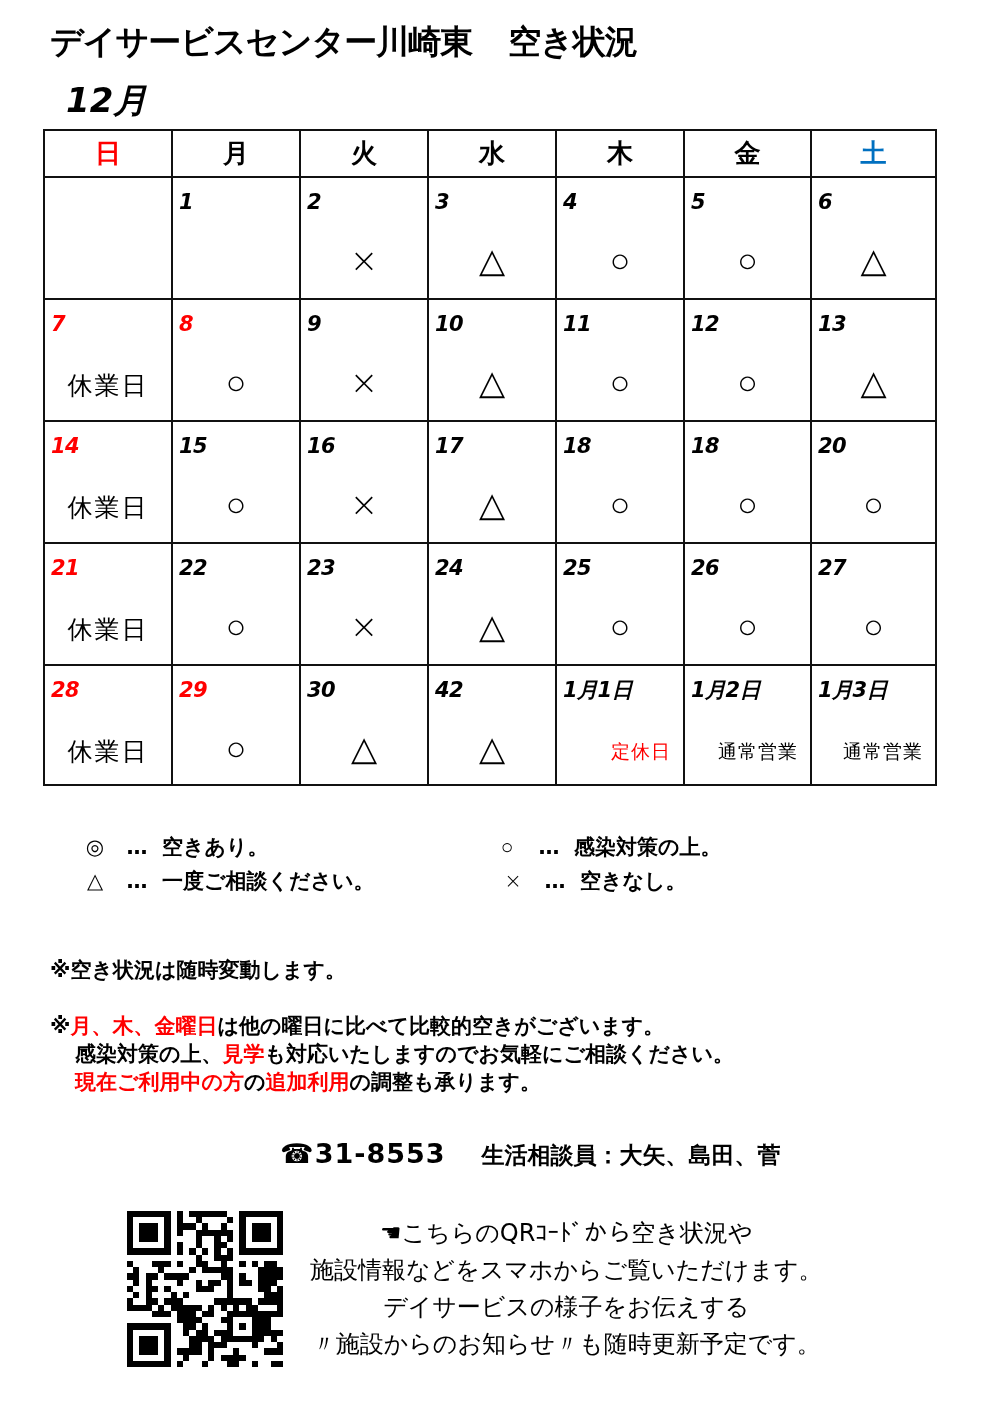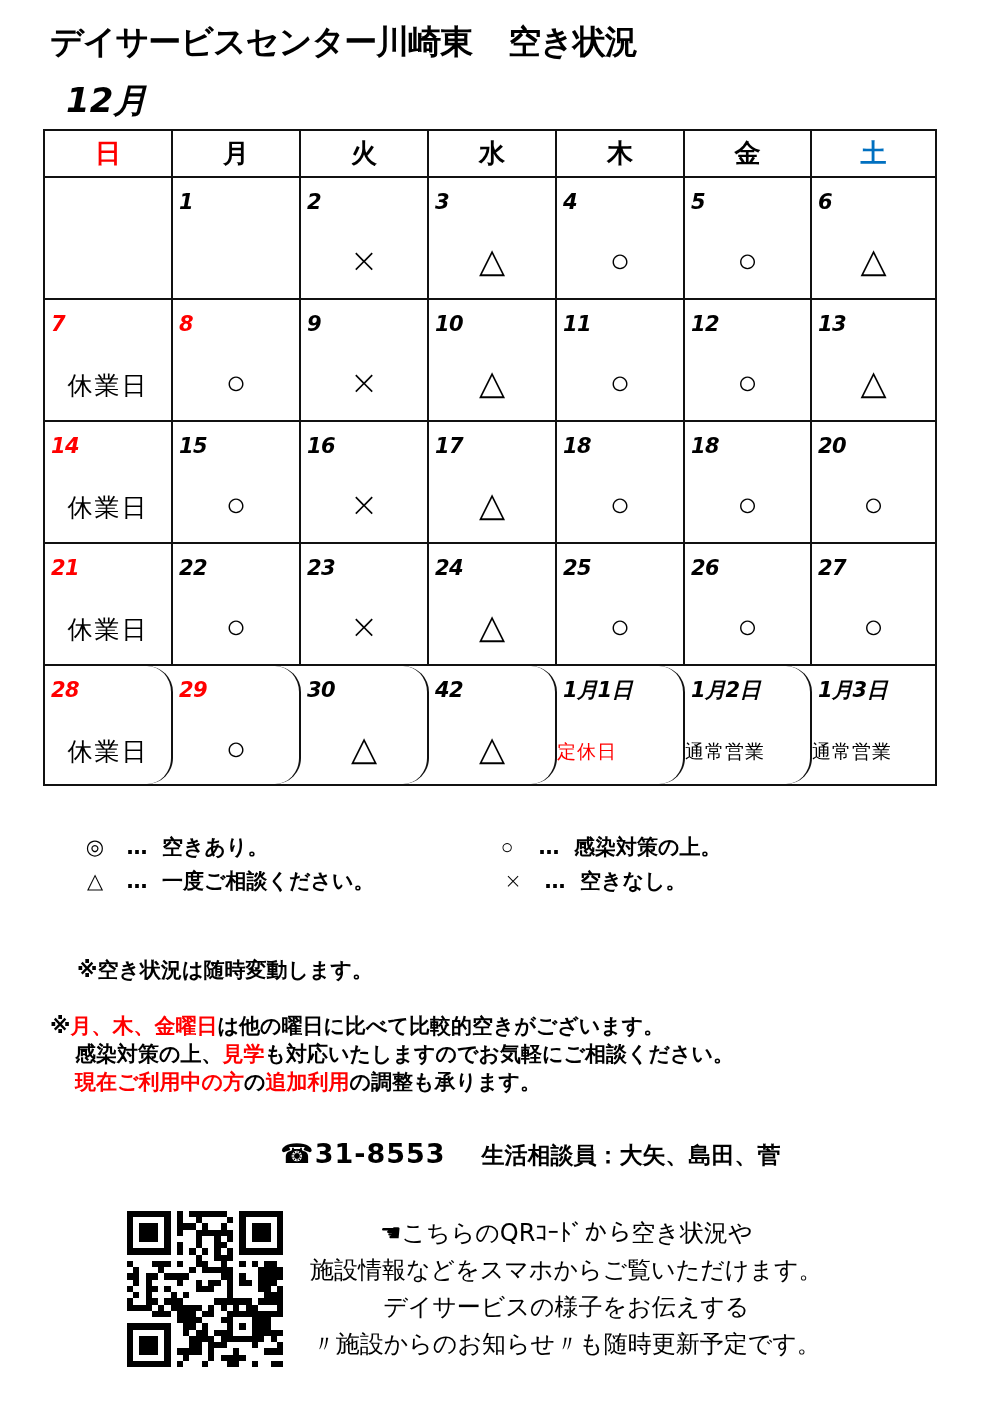--- a/index.html
+++ b/index.html
@@ -28,35 +28,35 @@
       border-right: 2px solid #111; border-bottom: 2px solid #111;
       display: flex; align-items: center; justify-content: center;
       font-size: 26px; font-weight: 900;
     }
     .hcell:nth-child(7) { border-right: none; }
     .cell {
       border-right: 2px solid #111; border-bottom: 2px solid #111;
       position: relative;
     }
     .cell.last-col { border-right: none; }
-    .cell.last-row { border-bottom: none; border-radius: 26px; }
+    .cell.last-row { border-bottom: none; }
     .date {
       position: absolute; left: 6px; top: 12px; font-size: 21px; font-weight: 900;
       font-style: italic; letter-spacing: -0.5px; line-height: 24px; white-space: nowrap;
     }
     .status {
       position: absolute; left: 0; right: 0; top: 62px; text-align: center;
       font-size: 34px; line-height: 40px; font-weight: 300; padding-left: 0;
     }
     .status-text {
       position: absolute; left: 0; right: 0; top: 71px; text-align: center;
       font-size: 25px; line-height: 30px; letter-spacing: 2px; font-family: Liberation Serif, serif;
     }
     .status-small {
-      position: absolute; left: 0; right: 12px; top: 73px; text-align: left;
+      position: absolute; left: 0; right: 12px; top: 73px; text-align: right;
       font-size: 19px; line-height: 24px; letter-spacing: 1px;
     }
     .red { color: #ff0000; }
     
     .legend {
       position: absolute; font-size: 21px; font-weight: 900; line-height: 30px; white-space: nowrap;
     }
     .legend .sym { display: inline-block; width: 34px; text-align: center; font-weight: 300; }
     .legend .dots { display: inline-block; width: 50px; text-align: center; }
     .notes { position: absolute; left: 50px; font-size: 21px; font-weight: 900; line-height: 28px; white-space: nowrap; }
@@ -235,21 +235,21 @@
 <div class="legend" style="left:490px; top:832px;">
   <span class="sym">○</span><span class="dots">…</span><span>感染対策の上。</span>
 </div>
 <div class="legend" style="left:78px; top:866px;">
   <span class="sym">△</span><span class="dots">…</span><span>一度ご相談ください。</span>
 </div>
 <div class="legend" style="left:496px; top:866px;">
   <span class="sym">×</span><span class="dots">…</span><span>空きなし。</span>
 </div>
 
-<div class="notes" style="top:956px;margin-left:27px;">※空き状況は随時変動します。</div>
+<div class="notes" style="top:956px;">※空き状況は随時変動します。</div>
 <div class="notes" id="note2" style="top:1012px;"><span>※</span><div style="display: inline;"><span class="red">月、木、金曜日</span><span>は他の曜日に比べて比較的空きがございます。</span></div><div style="padding-left: 25px;"><span>感染対策の上、</span><span class="red">見学</span><span>も対応いたしますのでお気軽にご相談ください。</span></div><div style="padding-left: 25px;"><span class="red">現在ご利用中の方</span><span>の</span><span class="red">追加利用</span><span>の調整も承ります。</span></div></div>
 
 <div class="contact">
   <span class="phone">☎</span><span class="phone">31-8553</span><span class="gap"></span><span>生活相談員：大矢、島田、菅</span>
 </div>
 
 <svg class="qr" id="qr" viewBox="0 0 25 25" shape-rendering="crispEdges">
     <rect x="0" y="0" width="25" height="25" fill="#fff"></rect>
     <rect x="8" y="0" width="1" height="1" fill="#000"></rect>
     <rect x="10" y="0" width="1" height="1" fill="#000"></rect>

